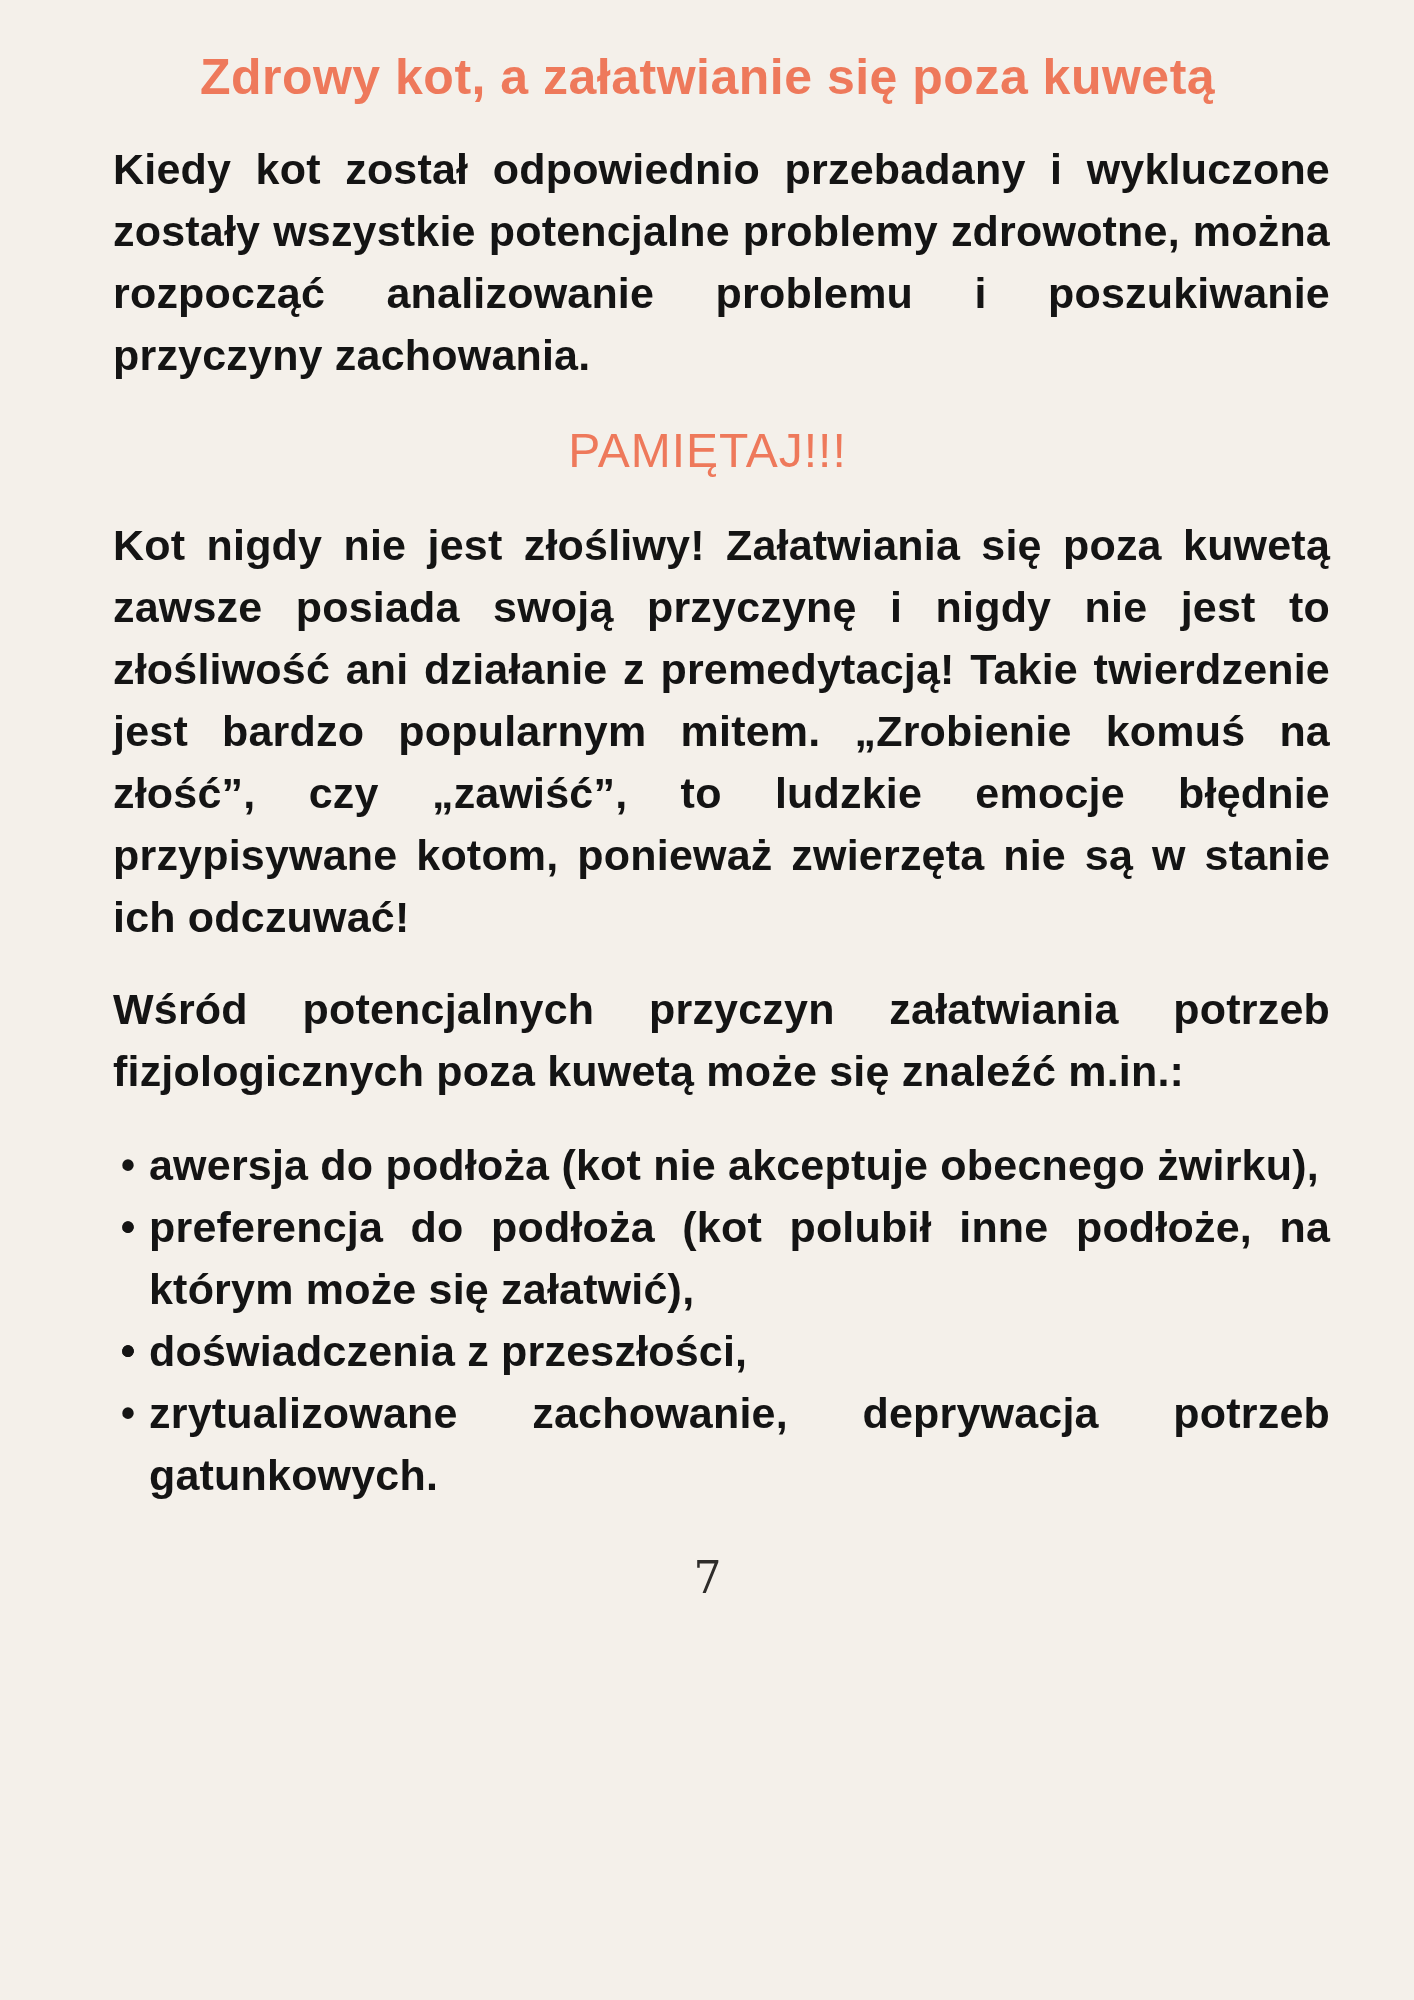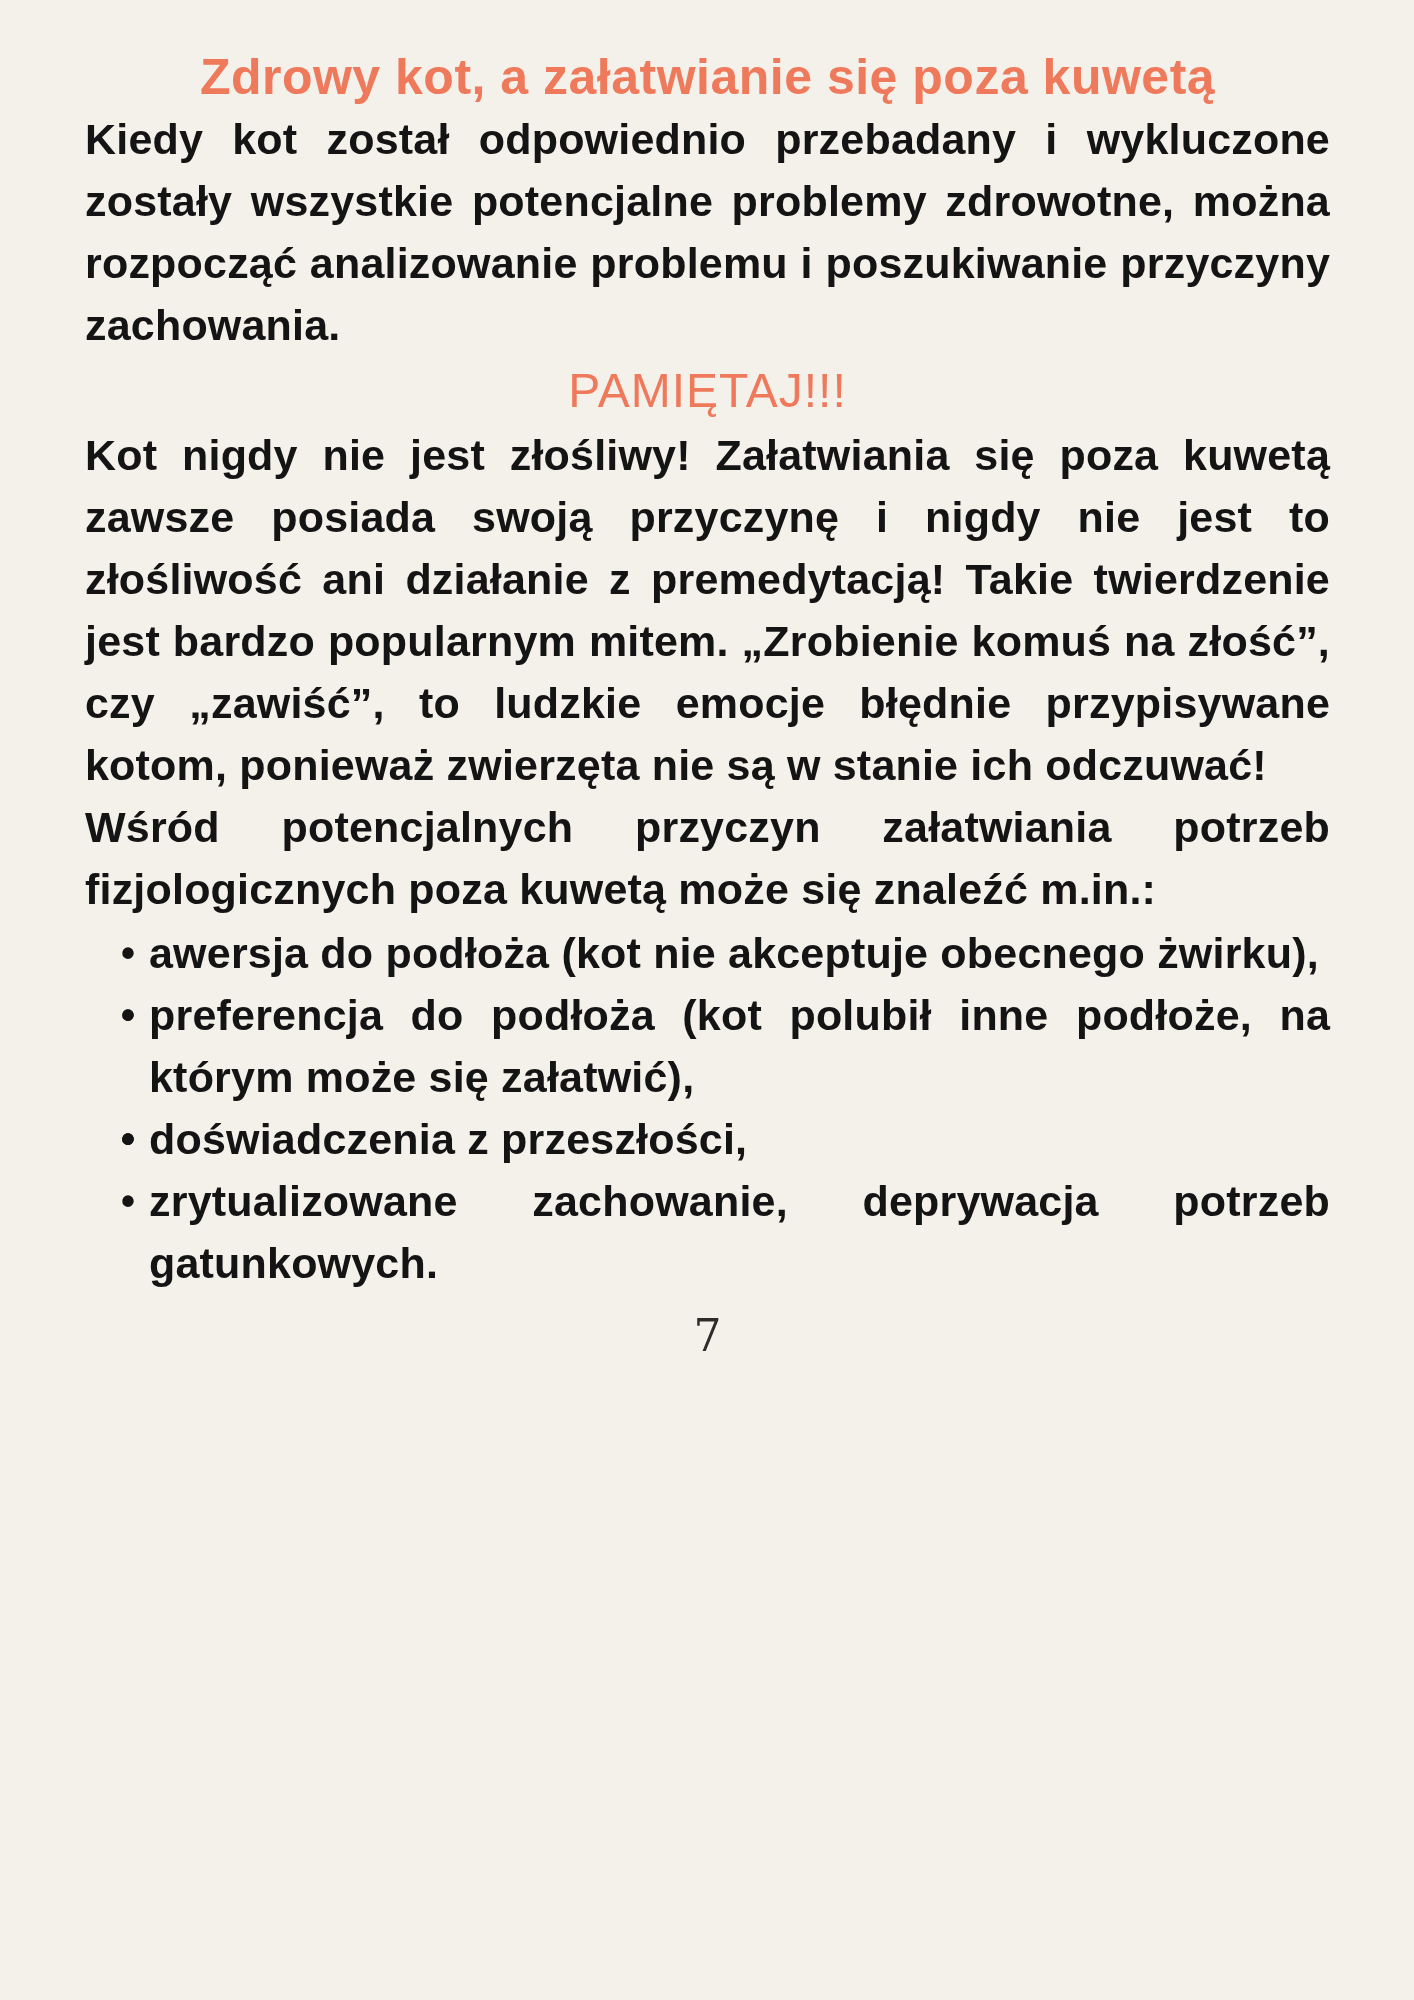--- a/index.html
+++ b/index.html
@@ -1,20 +1,20 @@
 <!DOCTYPE html>
 <html lang="pl" style="--bg: #f4f0ea; --accent: #ee795b; --text: #141414;"><head>
 <meta charset="utf-8">
 <style>
   :root {
     --bg: #f4f0ea;
     --accent: #ee795b;
     --text: #141414;
   }
-  * { margin: 0; padding: 0; box-sizing: border-box; }
+  * { margin: 0; padding: 0; box-sizing: border-box; gap: 30px; }
   html, body {
     width: 1414px;
     background: var(--bg);
   }
   body {
     height: 2000px;
     font-family: "Liberation Sans", sans-serif;
     color: var(--text);
     overflow: hidden;
   }
@@ -34,20 +34,21 @@
     color: var(--accent);
     letter-spacing: 0.5px;
   }
   .body-par {
     font-size: 43px;
     line-height: 62px;
     font-weight: 700;
     text-align: justify;
     text-justify: inter-word;
     letter-spacing: 0.2px;
+    margin-left: 28px;
   }
   .reminder-heading {
     font-size: 48px;
     line-height: 62px;
     font-weight: 400;
     text-align: center;
     color: var(--accent);
     letter-spacing: 1px;
     margin: 4px 0 2px 0;
   }

